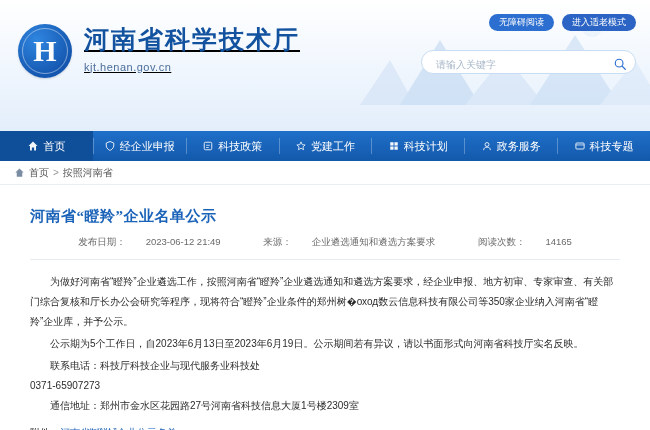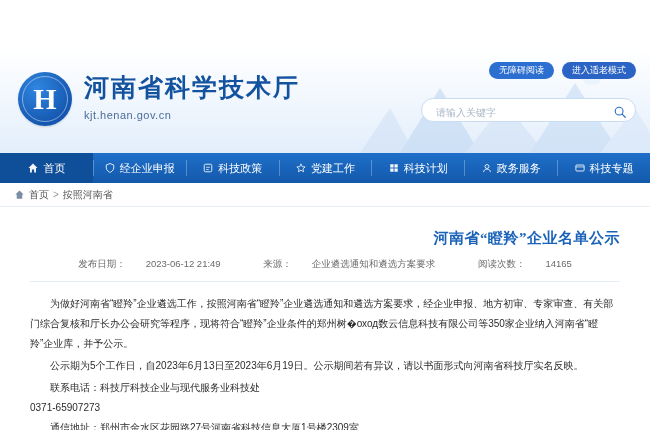--- a/index.html
+++ b/index.html
@@ -7,24 +7,23 @@
     width: 650px; height: 430px;
     font-family: "Liberation Sans", sans-serif;
     background: #ffffff;
     overflow: hidden;
   }
   .page { position: relative; width: 650px; height: 430px; background:#fff; }
 
   
   .header {
     position: relative;
-    height: 105px;
+    height: 131px;
     background: linear-gradient(180deg, #ffffff 0%, #eef5fd 60%, #e3eefb 100%);
     overflow: hidden;
-    margin-top: 48px;
   }
   .header-deco {
     position:absolute; right:0; top:0; width:290px; height:105px;
     opacity:.55;
   }
   .topbar {
     position:absolute; top:14px; right:14px;
     display:flex; gap:8px; align-items:center; z-index:5;
   }
   .pill {
@@ -47,21 +46,21 @@
   .logo .h {
     position:absolute; left:50%; top:50%;
     transform:translate(-50%,-50%);
     color:#fff; font-size:30px; font-weight:bold;
     font-family:"Liberation Serif", serif;
   }
   .logo .ring {
     position:absolute; left:4px; top:4px; right:4px; bottom:4px;
     border:1px solid rgba(255,255,255,.45); border-radius:50%;
   }
-  .brand-text { padding-top:2px; }
+  .brand-text { padding-top:2px;text-decoration:underline; }
   .site-title {
     font-size:25px; font-weight:bold; color:#13529f;
     letter-spacing:2px; line-height:1.1;
     font-family:"Liberation Serif", serif;
   }
   .site-url {
     margin-top:7px; font-size:11px; color:#4b6d99; letter-spacing:.5px;
   }
 
   .search {
@@ -101,21 +100,21 @@
     padding:0 14px; font-size:10px; color:#555;
     border-bottom:1px solid #e9eef5; background:#fff;
   }
   .crumb .home-ic { width:11px; height:11px; }
   .crumb a { color:#555; text-decoration:none; }
   .crumb .sep { color:#999; }
 
   
   .article { padding:16px 30px 0; background:#fff; }
   .art-title {
-    text-align:right; font-size:15px; font-weight:bold; color:#1a63b8;
+    text-align:left; font-size:15px; font-weight:bold; color:#1a63b8;
     letter-spacing:.5px; padding:6px 0 10px;
     font-family:"Liberation Serif", serif;
   }
   .art-meta {
     text-align:center; font-size:9.5px; color:#6a6a6a;
     padding-bottom:10px;
   }
   .art-meta span { margin:0 10px; }
   .divider { height:1px; background:#e6ecf3; margin:0 0 12px; }
 

